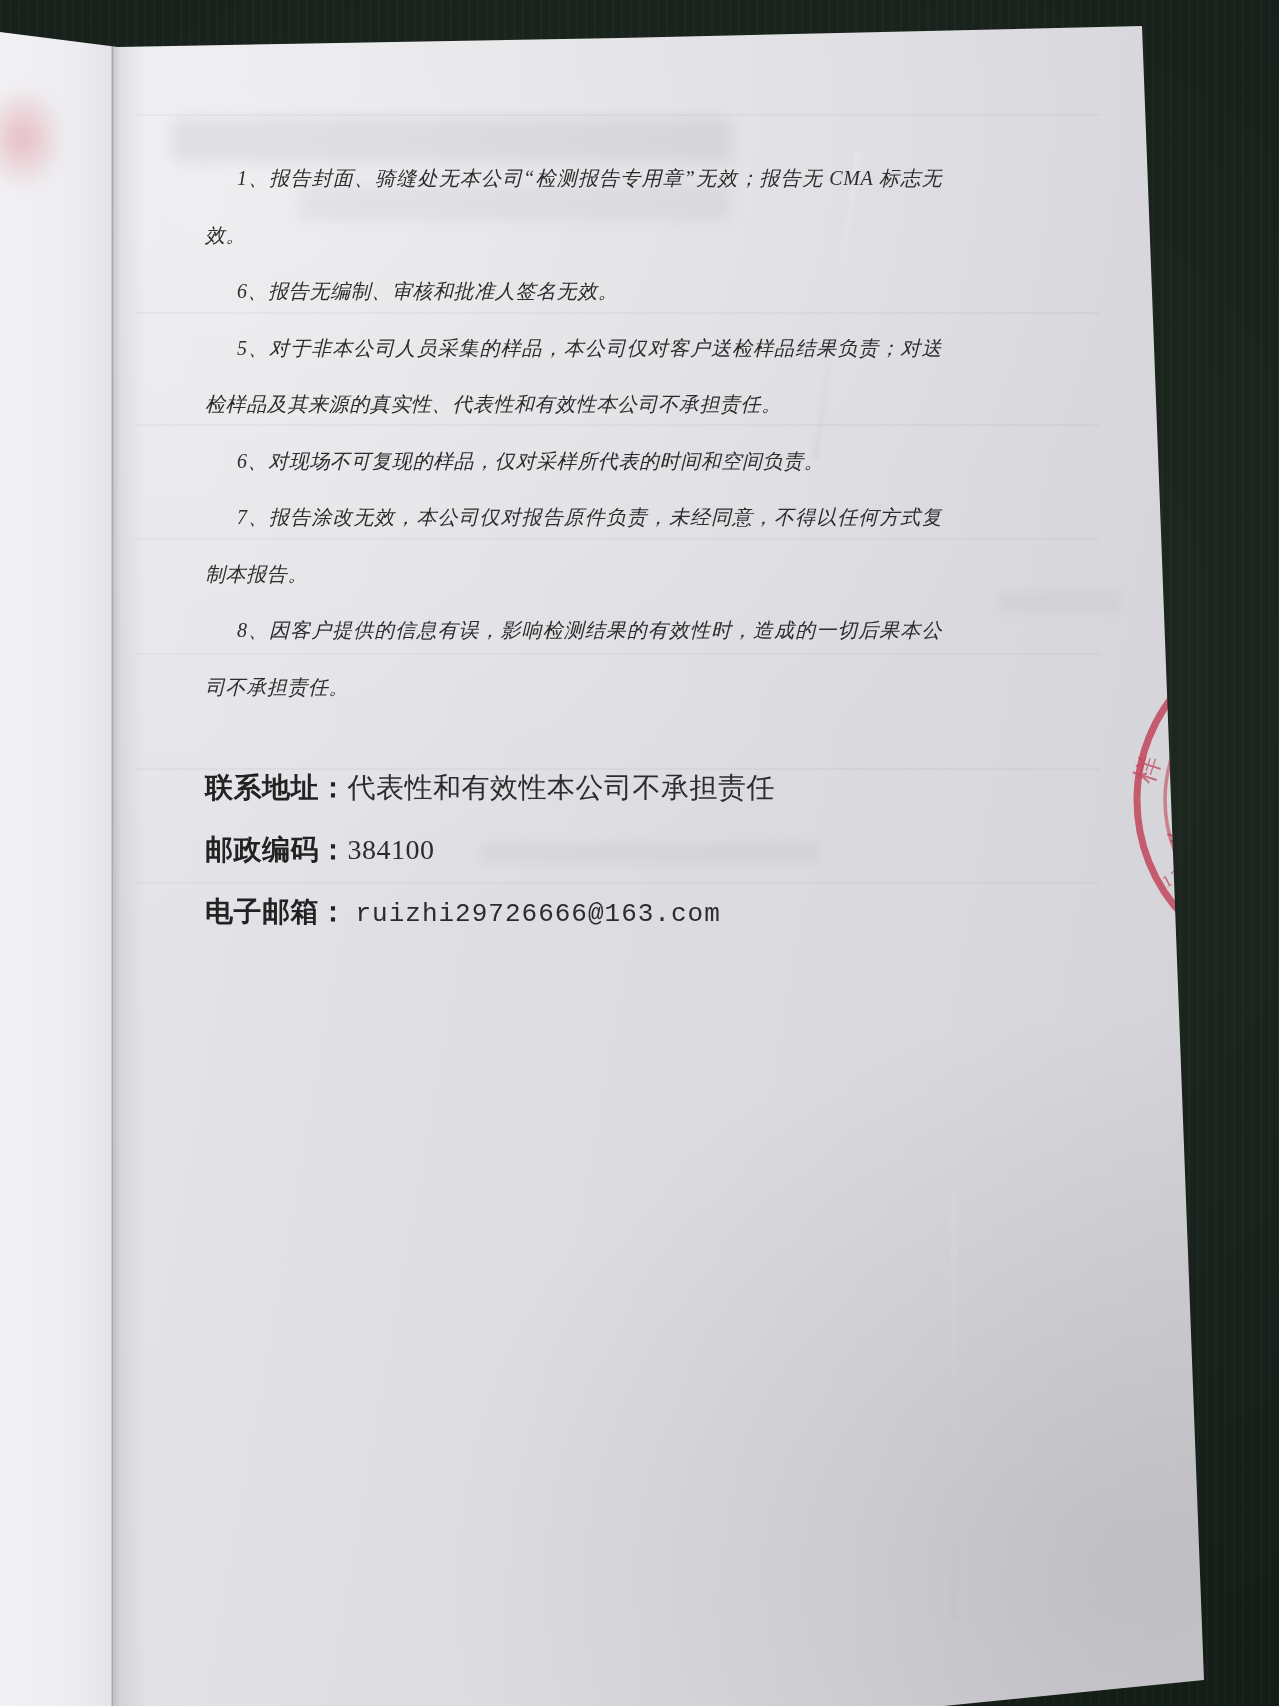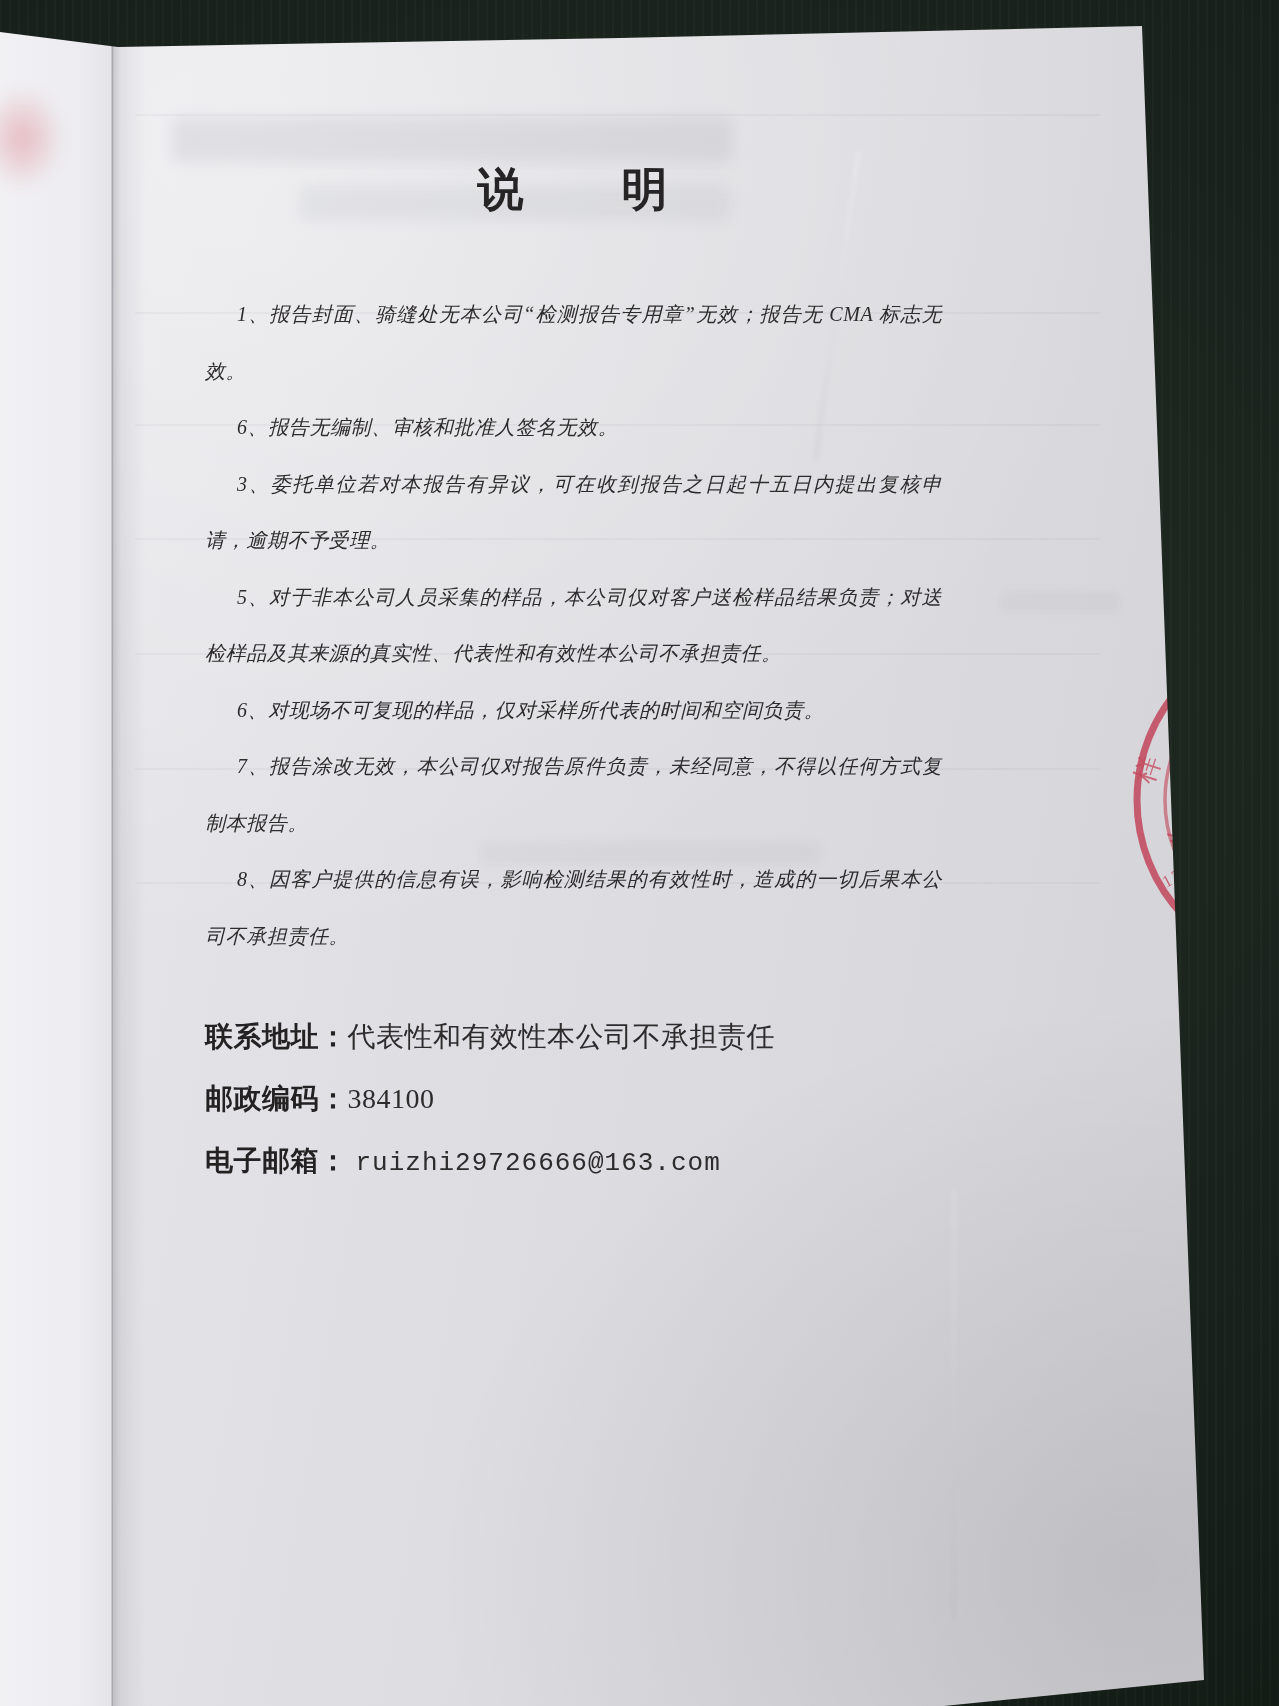--- a/index.html
+++ b/index.html
@@ -72,26 +72,24 @@
   <div class="ghost-line" style="top:312px"></div>
   <div class="ghost-line" style="top:424px"></div>
   <div class="ghost-line" style="top:538px"></div>
   <div class="ghost-line" style="top:653px"></div>
   <div class="ghost-line" style="top:768px"></div>
   <div class="ghost-line" style="top:882px"></div>
   <div class="crease1"></div>
   <div class="crease2"></div>
 
   <div class="content">
-    <h1 class="title">说　　明</h1>
 
     <div class="body">
       <p class="item">1、报告封面、骑缝处无本公司“检测报告专用章”无效；报告无 CMA 标志无效。</p>
       <p class="item">6、报告无编制、审核和批准人签名无效。</p>
-      <p class="item">3、委托单位若对本报告有异议，可在收到报告之日起十五日内提出复核申请，逾期不予受理。</p>
       <p class="item">5、对于非本公司人员采集的样品，本公司仅对客户送检样品结果负责；对送检样品及其来源的真实性、代表性和有效性本公司不承担责任。</p>
       <p class="item">6、对现场不可复现的样品，仅对采样所代表的时间和空间负责。</p>
       <p class="item">7、报告涂改无效，本公司仅对报告原件负责，未经同意，不得以任何方式复制本报告。</p>
       <p class="item">8、因客户提供的信息有误，影响检测结果的有效性时，造成的一切后果本公司不承担责任。</p>
     </div>
 
     <div class="contact">
       <div class="contact-row">
         <span class="clabel">联系地址：</span><span class="cvalue">代表性和有效性本公司不承担责任</span>
       </div>

